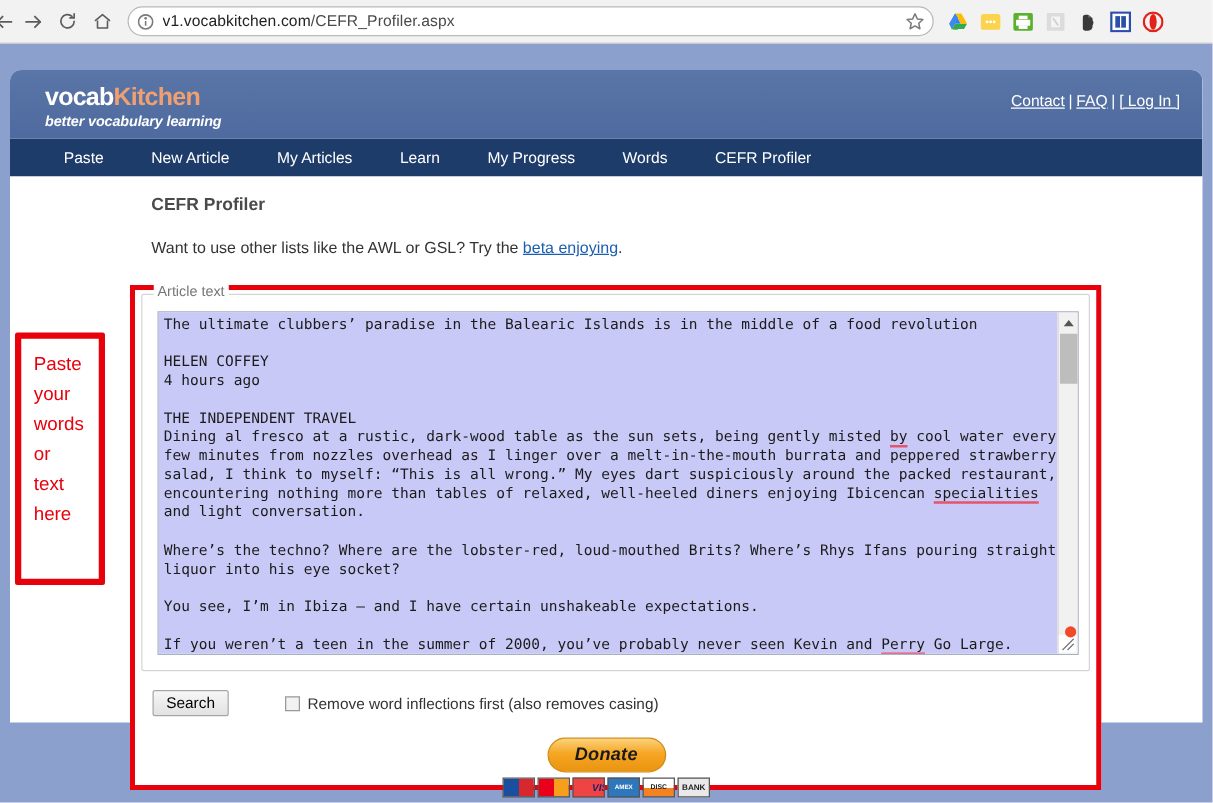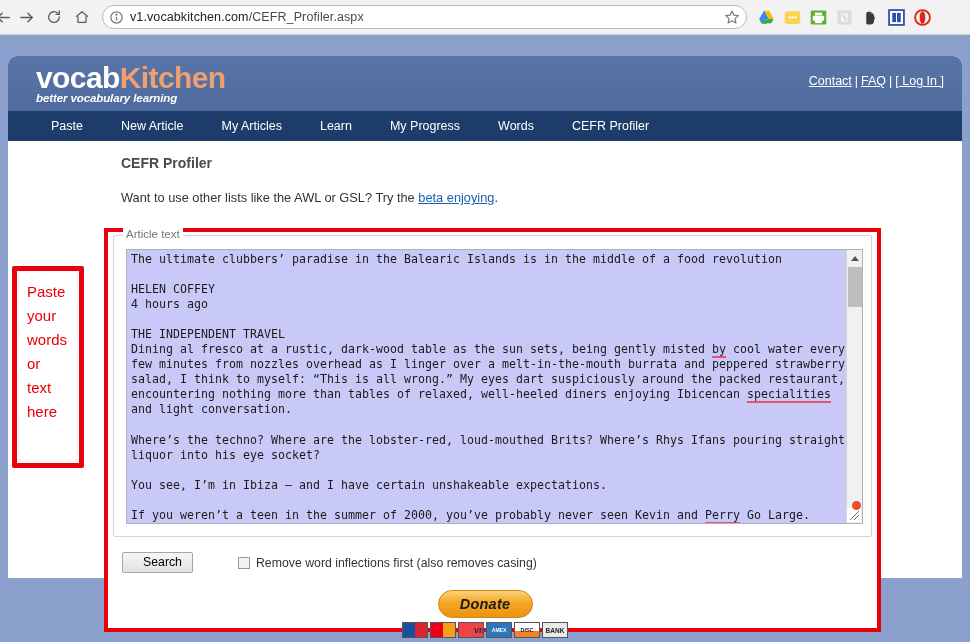--- a/index.html
+++ b/index.html
@@ -69,21 +69,21 @@
   }
 
   
   .site-header {
     height: 55px;
     background: linear-gradient(#5a76a8, #4e6a9e);
     position: relative;
   }
   .logo { position: absolute; left: 28px; top: 8px; }
   .logo-main {
-    font-size: 30px; font-weight: bold; letter-spacing: -0.6px;
+    font-size: 20px; font-weight: bold; letter-spacing: -0.6px;
     line-height: 28px;
   }
   .logo-vocab { color: #ffffff; }
   .logo-kitchen { color: #f0a070; }
   .logo-tag {
     color: #ffffff; font-size: 11.5px; font-weight: bold;
     font-style: italic; line-height: 14px; margin-top: -1px;
     letter-spacing: -0.1px;
   }
   .header-links {
@@ -206,21 +206,21 @@
     position: absolute; left: 122px; top: 552px;
     display: flex; align-items: center;
   }
   .search-btn {
     font-family: "Liberation Sans", sans-serif;
     font-size: 12.3px;
     color: #000000;
     background: linear-gradient(#f6f6f6, #e2e2e2);
     border: 1px solid #a6a6a6;
     border-radius: 2px;
-    padding: 2px 10px 3px 20px;
+    padding: 2px 10px 3px 10px;
     line-height: 14px;
   }
   .cb-box {
     width: 12px; height: 12px;
     border: 1px solid #999999;
     background: #f2f2f2;
     margin-left: 45px; margin-right: 6px;
     flex: 0 0 auto;
   }
   .cb-label { font-size: 12.3px; color: #333333; }

